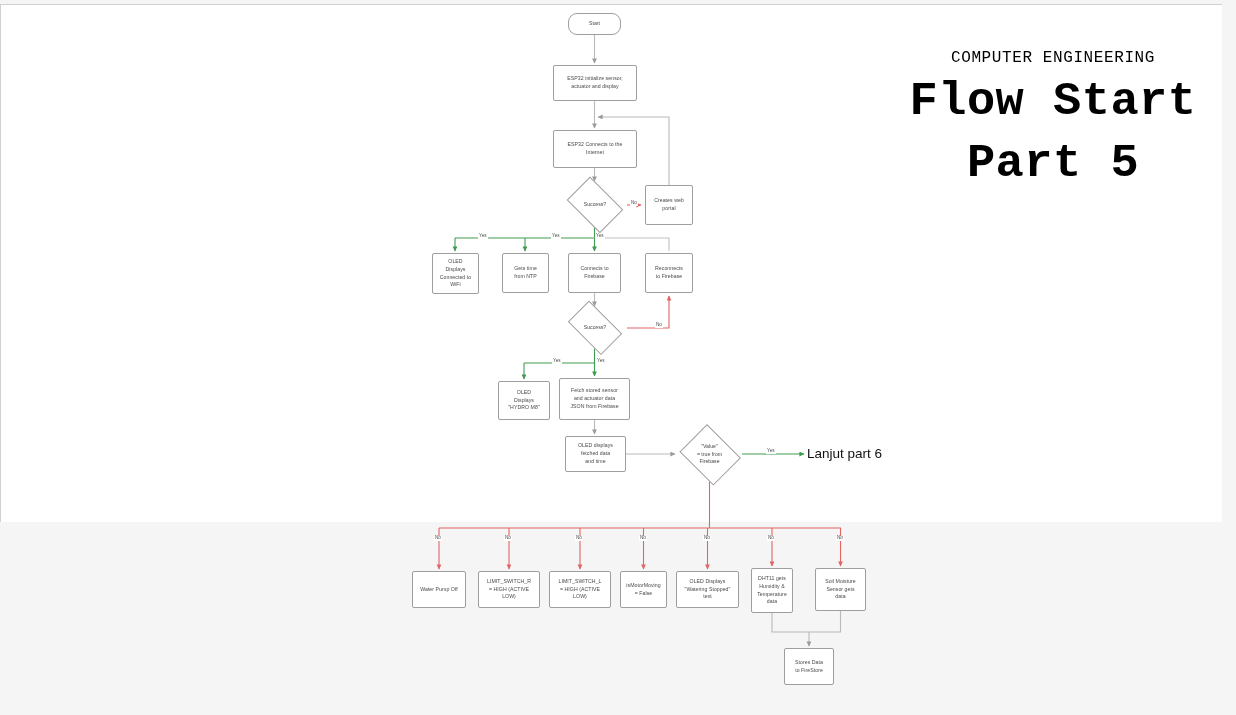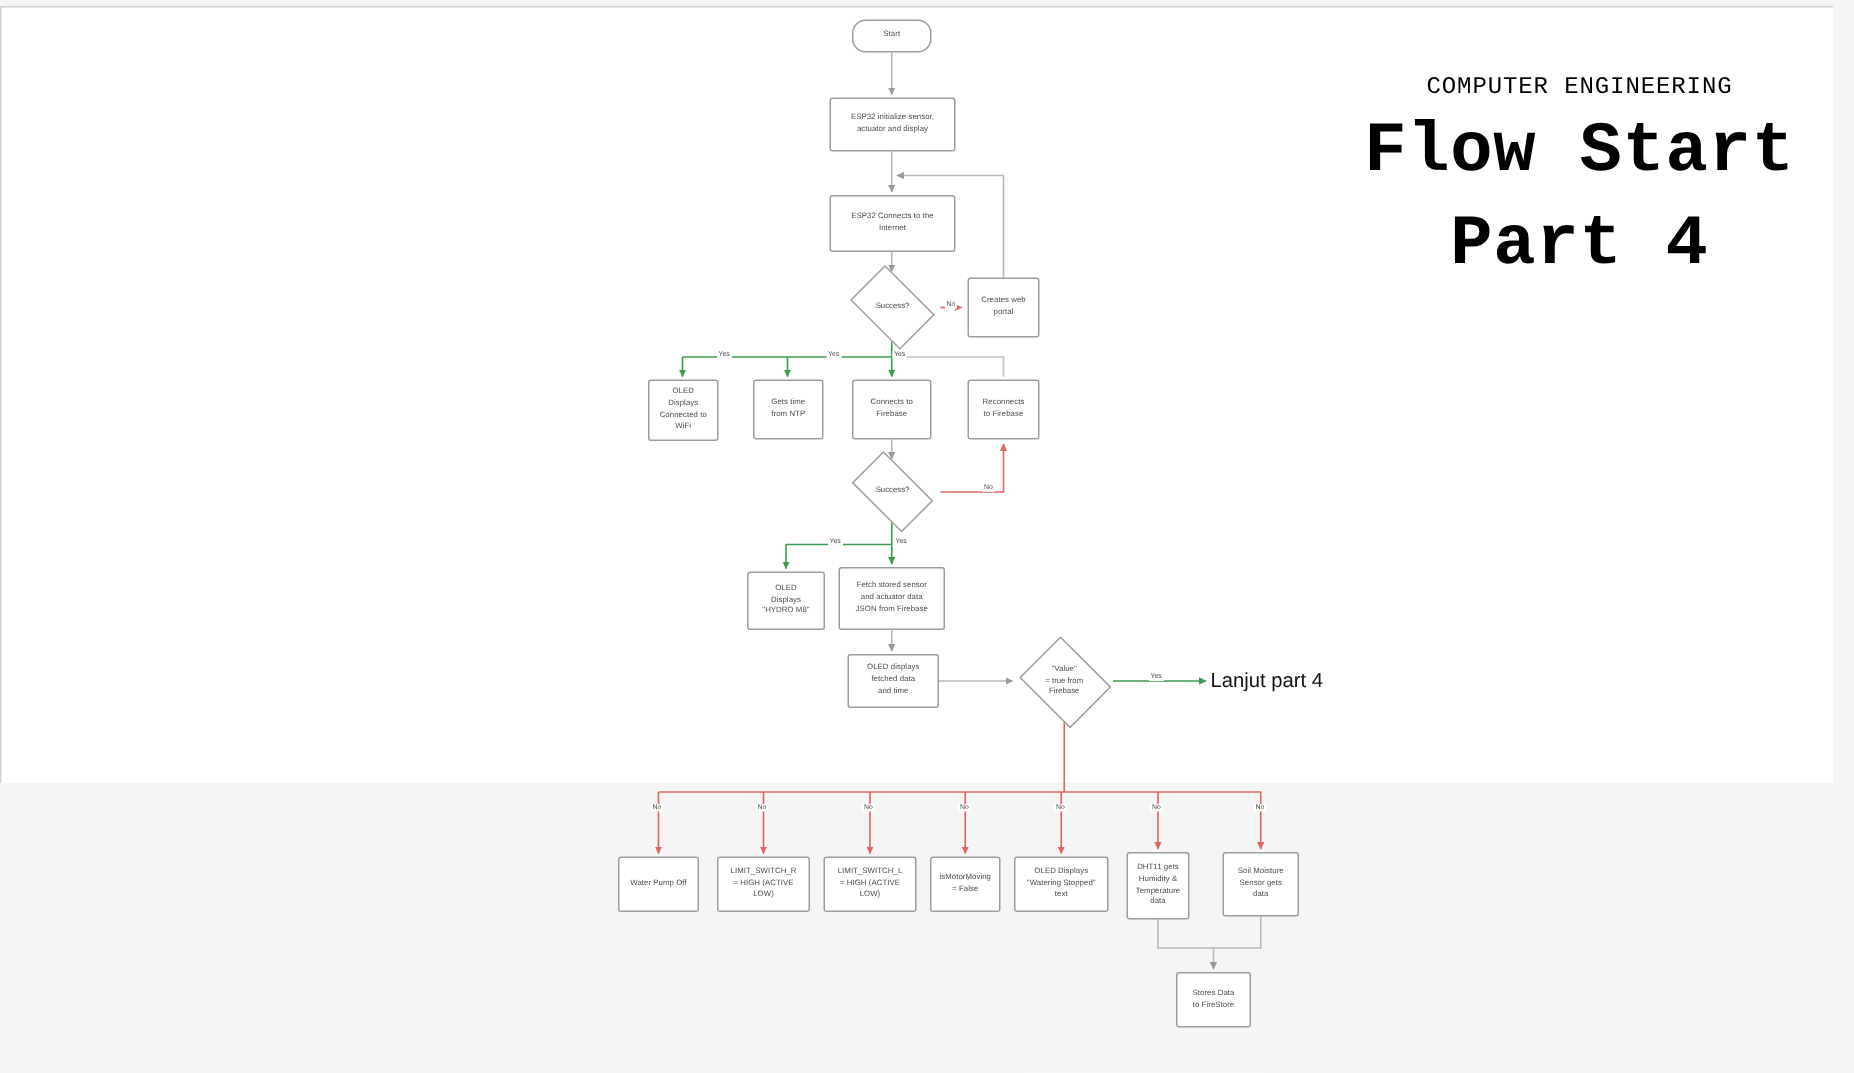--- a/index.html
+++ b/index.html
@@ -299,21 +299,21 @@
   <div class="elabel" style="left:596px; top:359px;">Yes</div>
   <div class="elabel" style="left:766px; top:449px;">Yes</div>
   <div class="elabel" style="left:434px; top:536px;">No</div>
   <div class="elabel" style="left:504px; top:536px;">No</div>
   <div class="elabel" style="left:575px; top:536px;">No</div>
   <div class="elabel" style="left:639px; top:536px;">No</div>
   <div class="elabel" style="left:703px; top:536px;">No</div>
   <div class="elabel" style="left:767px; top:536px;">No</div>
   <div class="elabel" style="left:836px; top:536px;">No</div>
 
-  <div class="freetext" style="left:807px; top:447px;">Lanjut part 4</div>
+  <div class="freetext" style="left:807px; top:447px;">Lanjut part 6</div>
 
   <div id="titleblock">
     <div class="kicker">COMPUTER ENGINEERING</div>
     <div class="big">Flow Start</div>
-    <div class="big">Part 4</div>
+    <div class="big">Part 5</div>
   </div>
 
 </div>
 
 </body></html>

